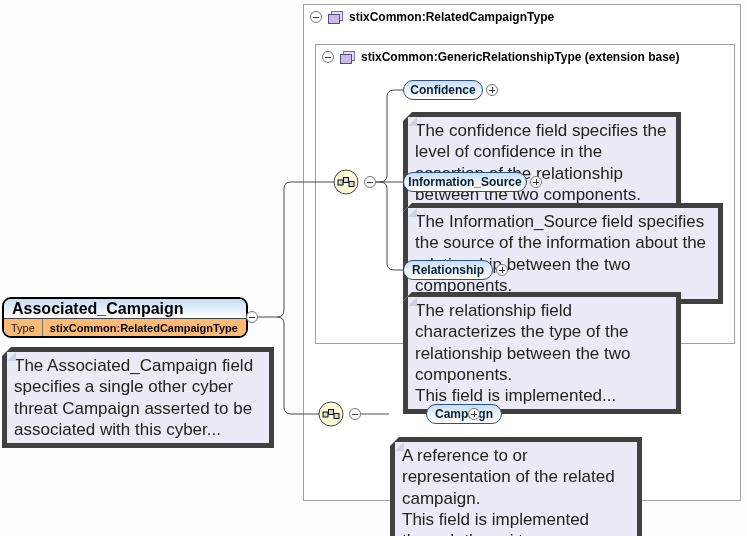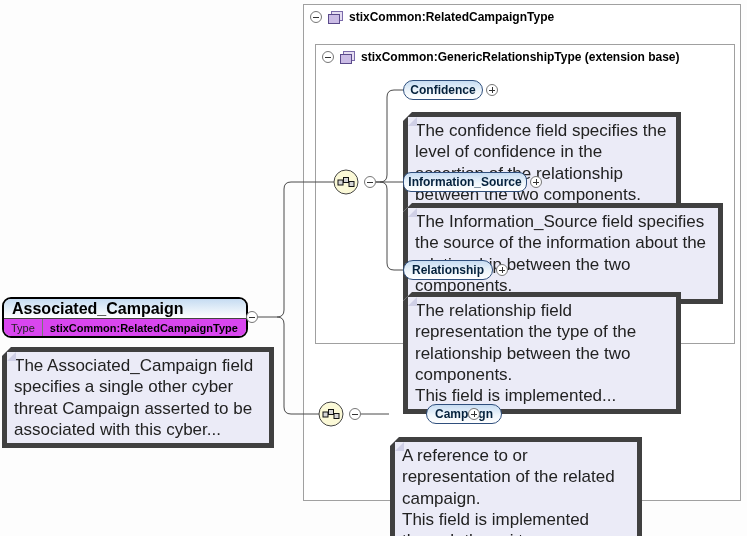--- a/index.html
+++ b/index.html
@@ -67,21 +67,21 @@
     position:absolute; left:2px; top:297px; width:242px;
     border:2px solid #000; border-radius:9px; background:#fff;
     overflow:hidden; box-sizing:content-box;
   }
   .main-box .name-row {
     height:19px; display:flex; align-items:center; padding-left:8px;
     font-size:16px; font-weight:bold; color:#000;
     background:linear-gradient(to bottom,#c6dcf2 0%,#eef5fb 70%,#ffffff 100%);
     border-bottom:1px solid #444;
   }
-  .main-box .type-row { height:17px; display:flex; align-items:stretch; font-size:11px; background:#d946ef;text-align:right; }
+  .main-box .type-row { height:17px; display:flex; align-items:stretch; font-size:11px; background:#fdba74;text-align:right; }
   .main-box .type-cell { padding:0 7px; display:flex; align-items:center; border-right:1px solid #777; color:#222; }
   .main-box .type-value { padding:0 7px; display:flex; align-items:center; font-weight:600; color:#000; white-space:nowrap; }
 
   .seq { position:absolute; }
 </style>
 </head>
 <body>
 
 <div class="canvas">
 
@@ -128,34 +128,34 @@
   <span class="pm" style="left:364px; top:176px;"></span>
 
   <div class="elem" style="left:403px; top:80px; width:80px;">
     <span>Confidence</span>
   </div>
   <span class="pm plus" style="left:486px; top:84px;"></span>
   <div class="annot" style="left:403px; top:112px; width:278px;">
     <div>The confidence field specifies the level of confidence in the assertion of the relationship between the two components.</div>
   </div>
 
-  <div class="elem" style="left:403px; top:172px; width:124px;border-radius:8px;">
+  <div class="elem" style="left:403px; top:172px; width:124px;">
     <span>Information_Source</span>
   </div>
   <span class="pm plus" style="left:530px; top:176px;"></span>
   <div class="annot" style="left:403px; top:203px; width:320px;">
     <div>The Information_Source field specifies the source of the information about the relationship between the two components.</div>
   </div>
 
   <div class="elem" style="left:403px; top:260px; width:90px;justify-content:center;">
     <span>Relationship</span>
   </div>
   <span class="pm plus" style="left:496px; top:264px;"></span>
   <div class="annot" style="left:403px; top:292px; width:278px;">
-    <div>The relationship field representation the type of the relationship between the two components.</div>
+    <div>The relationship field characterizes the type of the relationship between the two components.</div>
     <div>This field is implemented...</div>
   </div>
 
 
   <span class="seq" style="left:318px; top:401px;">
     <svg width="26" height="26" viewBox="0 0 26 26">
       <circle cx="13" cy="13" r="12" fill="#fbf9d7" stroke="#444"></circle>
       <path d="M5 13 H21" stroke="#333" fill="none"></path>
       <rect x="5" y="11" width="5" height="5" fill="#d5d5d5" stroke="#111"></rect>
       <rect x="10.5" y="8.5" width="5" height="5" fill="#d5d5d5" stroke="#111"></rect>

